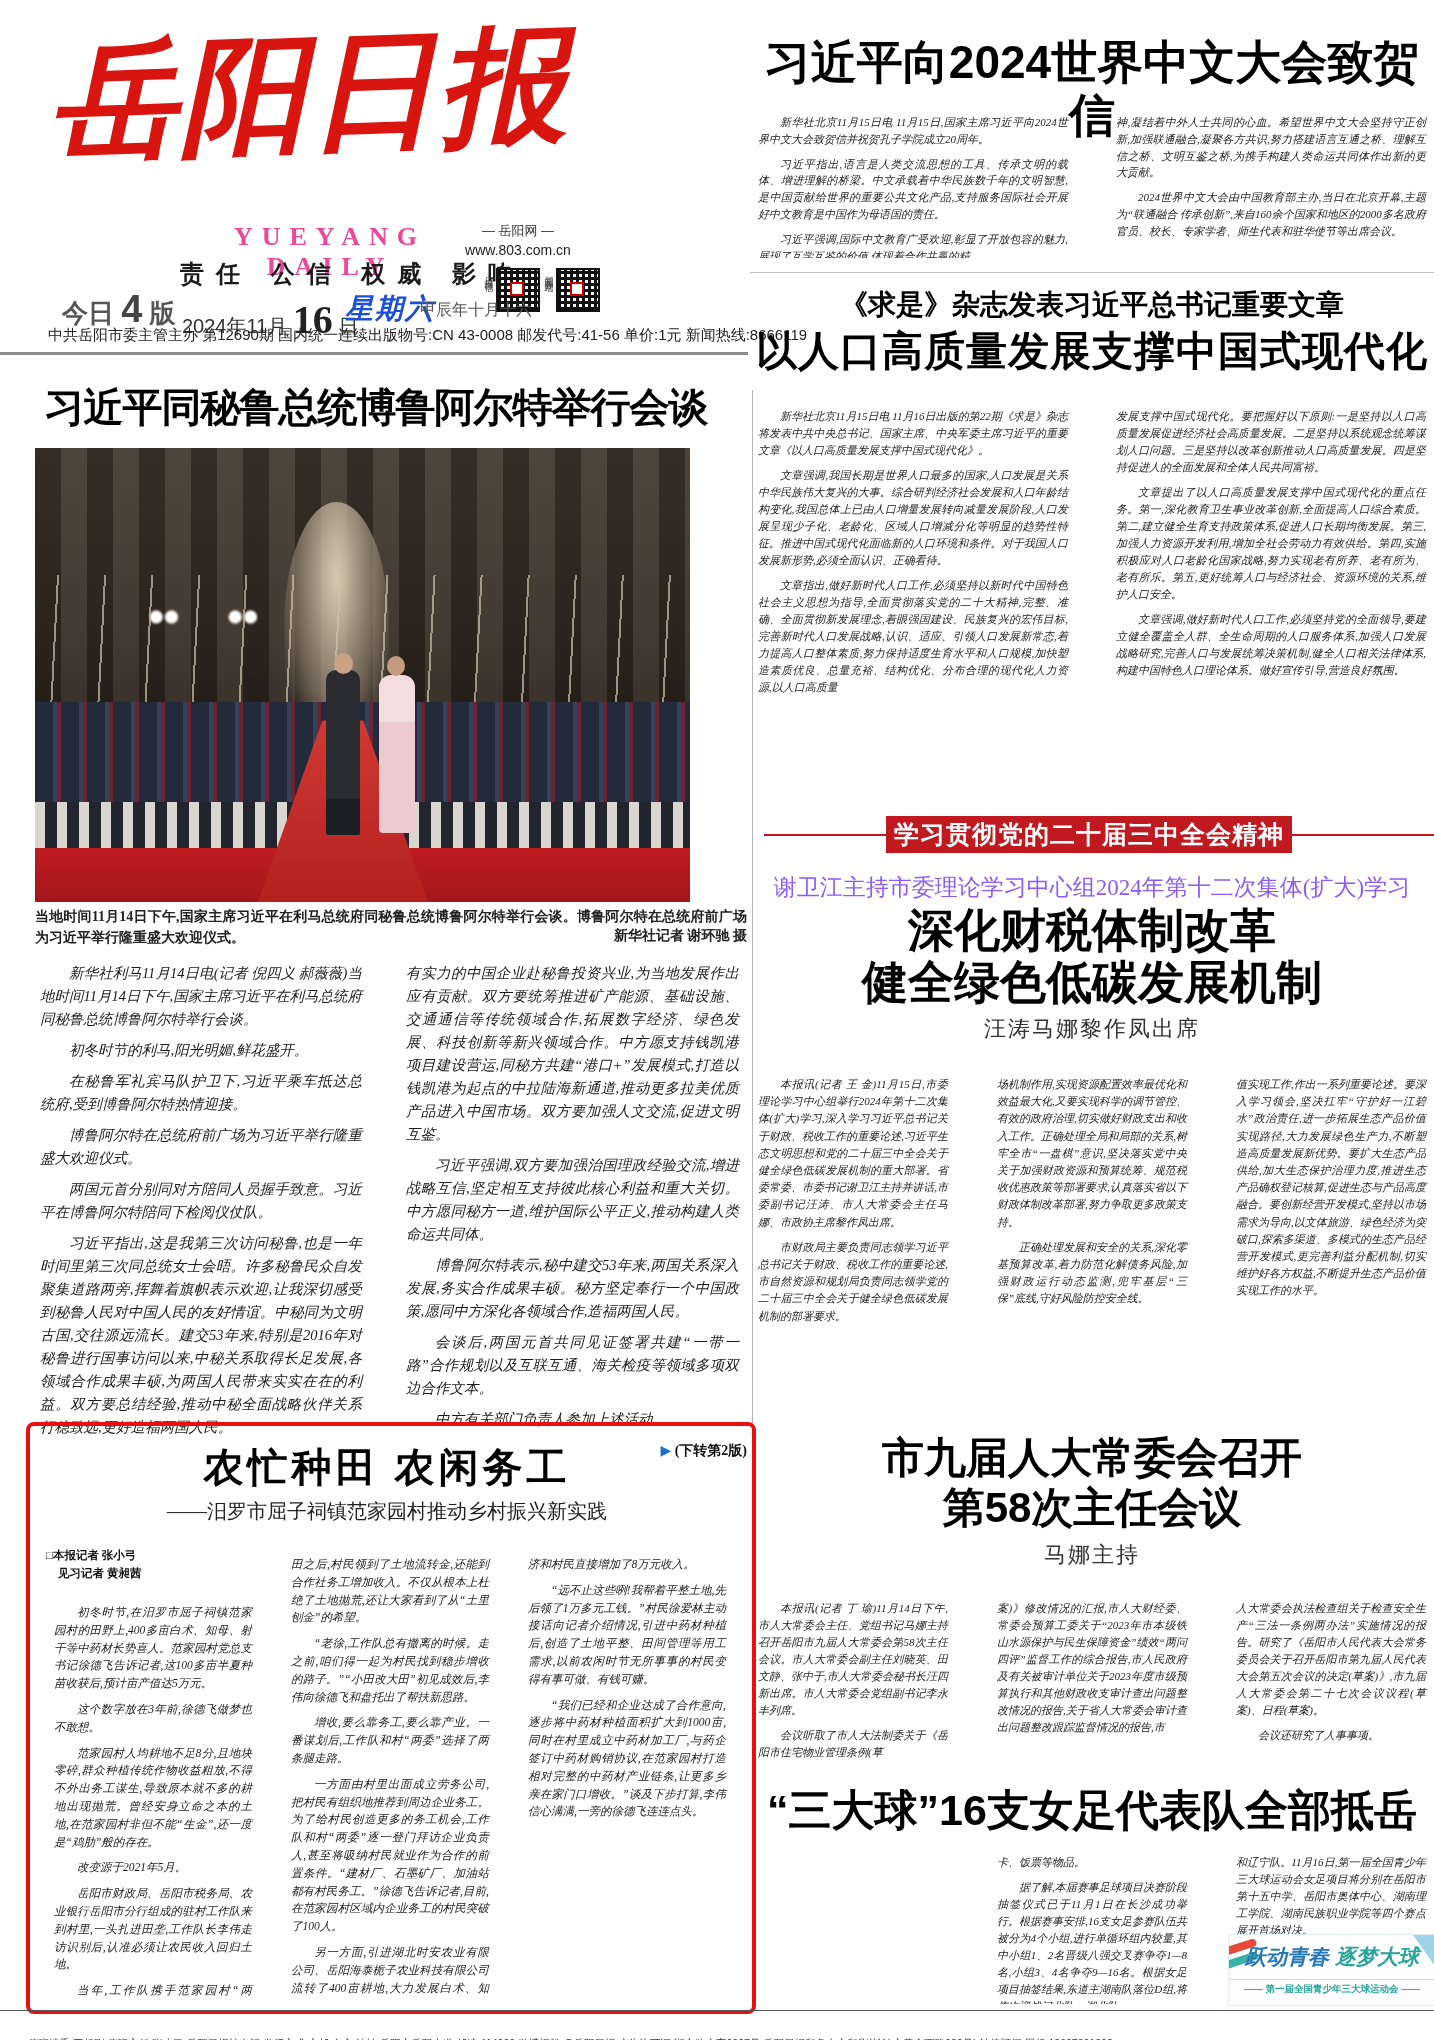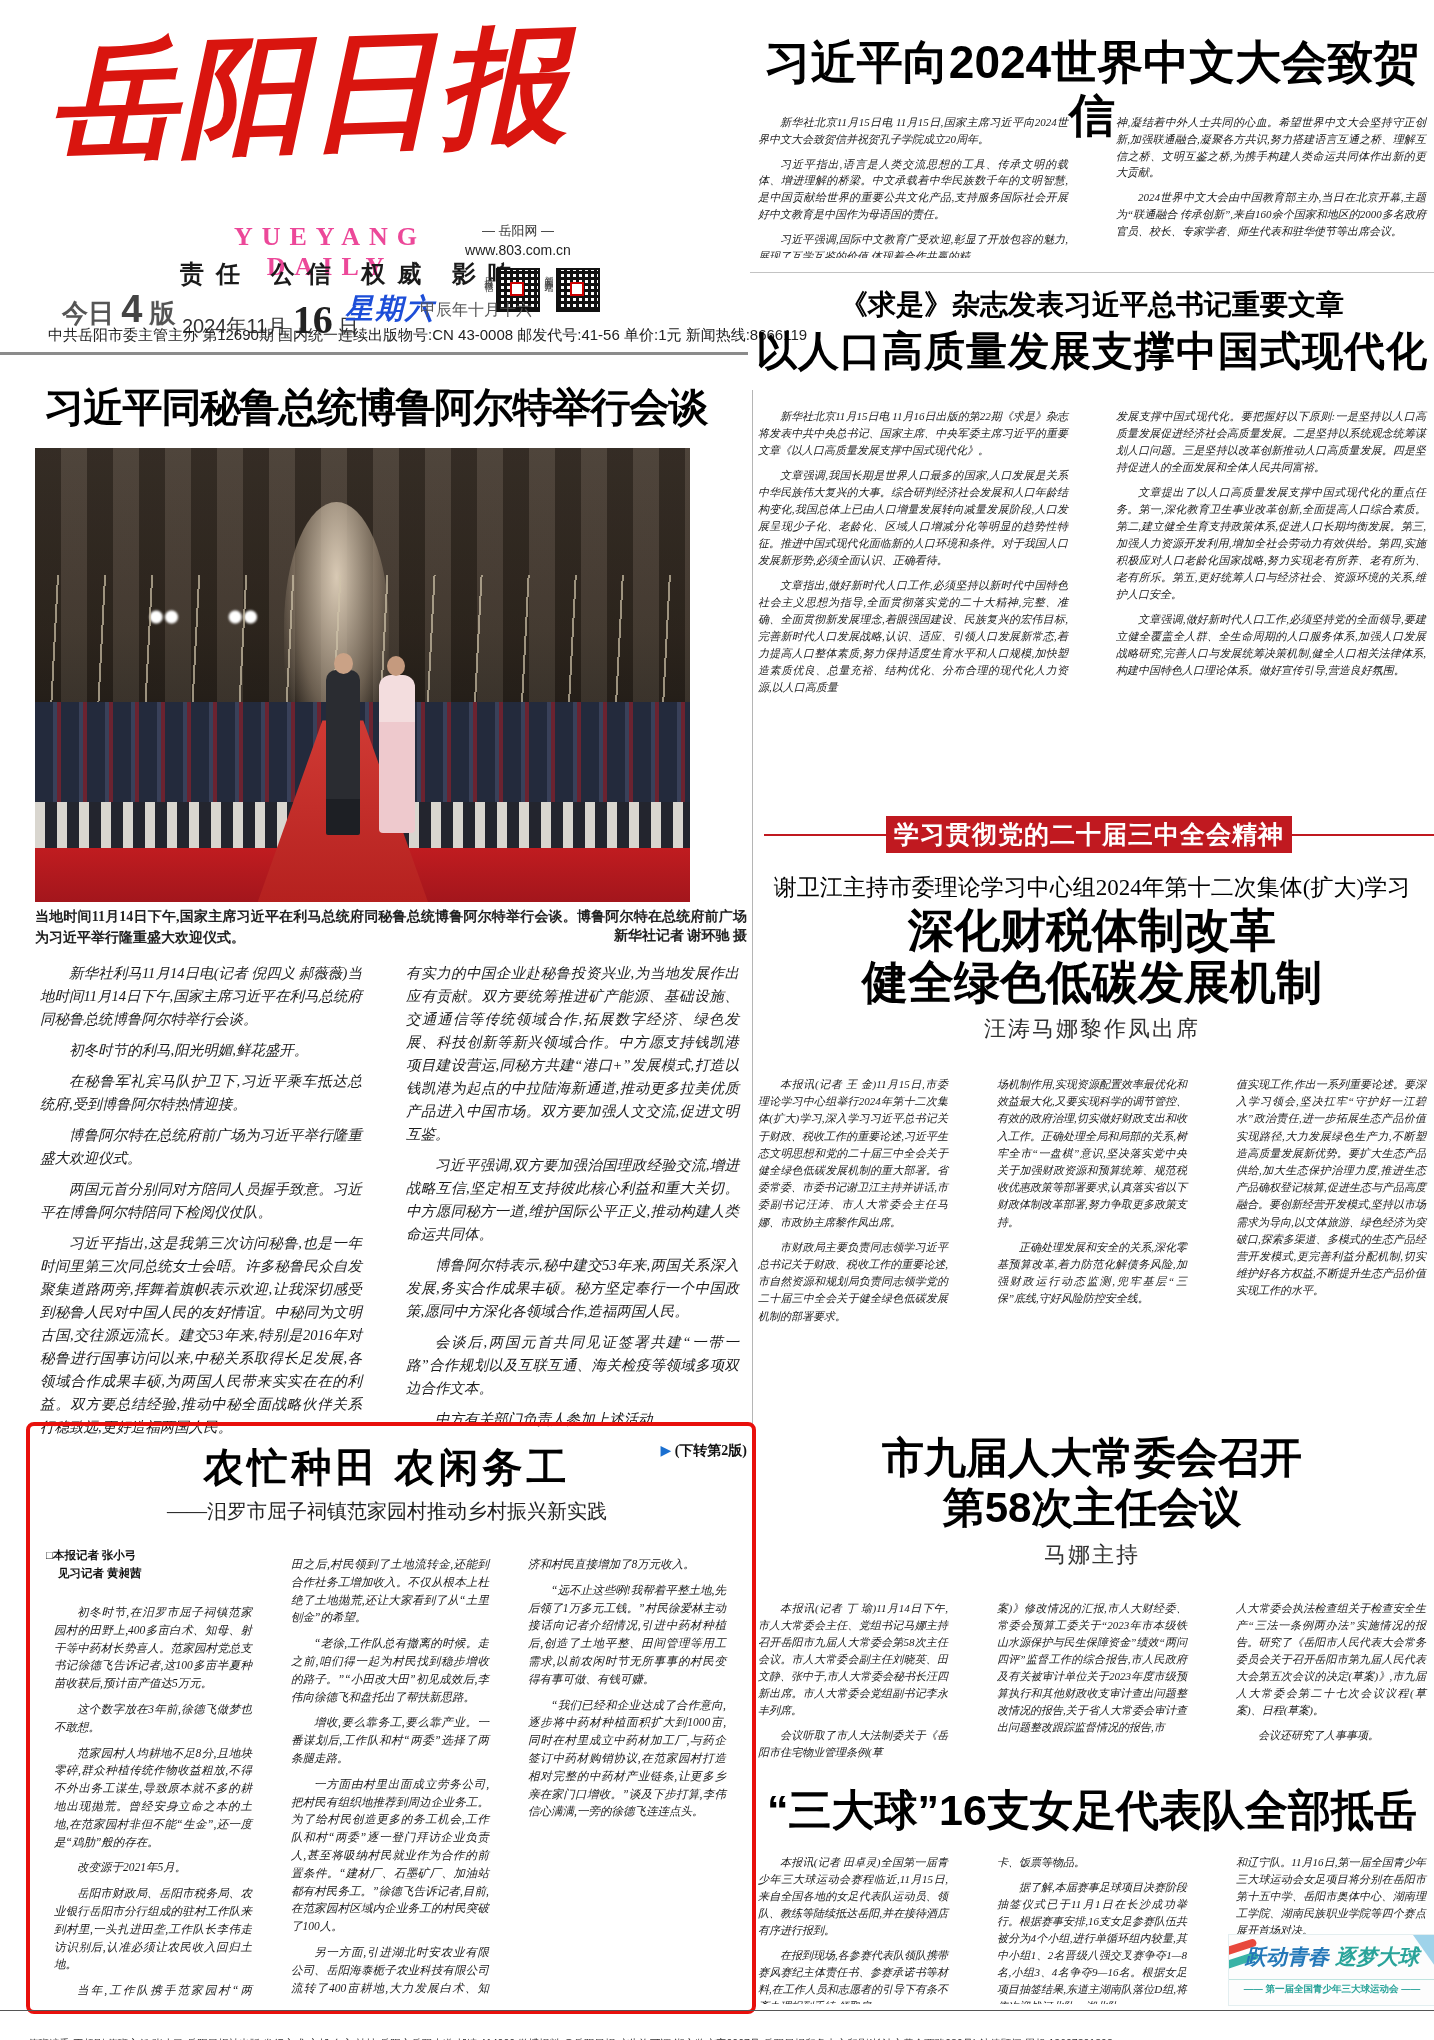--- a/index.html
+++ b/index.html
@@ -122,21 +122,21 @@
     </div>
   <div class="abs serif" style="left:398px;top:1442px;width:349px;font-size:14px;text-align:right;font-weight:bold;">
     <span style="color:#1a6fd0;">▶</span>
     <span>(下转第2版)</span>
   </div>
 
   <div class="abs" style="left:764px;top:834px;width:122px;height:2px;background:#c01920;"></div>
   <div class="abs" style="left:1292px;top:834px;width:142px;height:2px;background:#c01920;"></div>
   <div class="abs ctr" style="left:886px;top:816px;width:406px;height:37px;background:#c01920;color:#fff;font-size:25px;font-weight:bold;line-height:37px;letter-spacing:1px;">学习贯彻党的二十届三中全会精神</div>
 
-  <div class="abs ctr serif" style="left:750px;top:872px;width:684px;font-size:23px;color:#000000;white-space:nowrap;">谢卫江主持市委理论学习中心组2024年第十二次集体(扩大)学习</div>
+  <div class="abs ctr serif" style="left:750px;top:872px;width:684px;font-size:23px;color:#8b5cf6;white-space:nowrap;">谢卫江主持市委理论学习中心组2024年第十二次集体(扩大)学习</div>
   <div class="abs hl ctr" style="left:750px;top:904px;width:684px;font-size:46px;">深化财税体制改革</div>
   <div class="abs hl ctr" style="left:750px;top:956px;width:684px;font-size:46px;">健全绿色低碳发展机制</div>
   <div class="abs ctr serif" style="left:750px;top:1014px;width:684px;font-size:22px;color:#333;letter-spacing:2px;">汪涛马娜黎作凤出席</div>
   <div class="abs col serif" style="left:750px;top:1068px;width:206px;height:326px;font-size:11px;line-height:17.2px;">
       <p>本报讯(记者 王 金)11月15日,市委理论学习中心组举行2024年第十二次集体(扩大)学习,深入学习习近平总书记关于财政、税收工作的重要论述,习近平生态文明思想和党的二十届三中全会关于健全绿色低碳发展机制的重大部署。省委常委、市委书记谢卫江主持并讲话,市委副书记汪涛、市人大常委会主任马娜、市政协主席黎作凤出席。</p>
       <p>市财政局主要负责同志领学习近平总书记关于财政、税收工作的重要论述,市自然资源和规划局负责同志领学党的二十届三中全会关于健全绿色低碳发展机制的部署要求。</p>
     </div>
   <div class="abs col serif nf" style="left:989px;top:1068px;width:206px;height:326px;font-size:11px;line-height:17.2px;">
       <p>场机制作用,实现资源配置效率最优化和效益最大化,又要实现科学的调节管控、有效的政府治理,切实做好财政支出和收入工作。正确处理全局和局部的关系,树牢全市“一盘棋”意识,坚决落实党中央关于加强财政资源和预算统筹、规范税收优惠政策等部署要求,认真落实省以下财政体制改革部署,努力争取更多政策支持。</p>
       <p>正确处理发展和安全的关系,深化零基预算改革,着力防范化解债务风险,加强财政运行动态监测,兜牢基层“三保”底线,守好风险防控安全线。</p>
@@ -154,24 +154,20 @@
     </div>
   <div class="abs col serif nf" style="left:989px;top:1592px;width:206px;height:172px;font-size:11px;line-height:17px;">
       <p>案)》修改情况的汇报,市人大财经委、常委会预算工委关于“2023年市本级铁山水源保护与民生保障资金”绩效“两问四评”监督工作的综合报告,市人民政府及有关被审计单位关于2023年度市级预算执行和其他财政收支审计查出问题整改情况的报告,关于省人大常委会审计查出问题整改跟踪监督情况的报告,市</p>
     </div>
   <div class="abs col serif nf" style="left:1228px;top:1592px;width:206px;height:172px;font-size:11px;line-height:17px;">
       <p>人大常委会执法检查组关于检查安全生产“三法一条例两办法”实施情况的报告。研究了《岳阳市人民代表大会常务委员会关于召开岳阳市第九届人民代表大会第五次会议的决定(草案)》,市九届人大常委会第二十七次会议议程(草案)、日程(草案)。</p>
       <p>会议还研究了人事事项。</p>
     </div>
 
   <div class="abs hl ctr" style="left:750px;top:1786px;width:684px;font-size:43px;white-space:nowrap;">“三大球”16支女足代表队全部抵岳</div>
-  <div class="abs col serif" style="left:750px;top:1846px;width:206px;height:158px;font-size:11px;line-height:17px;">
-      <p>本报讯(记者 田卓灵)全国第一届青少年三大球运动会赛程临近,11月15日,来自全国各地的女足代表队运动员、领队、教练等陆续抵达岳阳,并在接待酒店有序进行报到。</p>
-      <p>在报到现场,各参赛代表队领队携带赛风赛纪主体责任书、参赛承诺书等材料,在工作人员和志愿者的引导下有条不紊办理报到手续,领取房</p>
-    </div>
   <div class="abs col serif nf" style="left:989px;top:1846px;width:206px;height:158px;font-size:11px;line-height:17px;">
       <p>卡、饭票等物品。</p>
       <p>据了解,本届赛事足球项目决赛阶段抽签仪式已于11月1日在长沙成功举行。根据赛事安排,16支女足参赛队伍共被分为4个小组,进行单循环组内较量,其中小组1、2名晋级八强交叉赛争夺1—8名,小组3、4名争夺9—16名。根据女足项目抽签结果,东道主湖南队落位D组,将依次迎战河北队、湖北队</p>
     </div>
   <div class="abs col serif nf" style="left:1228px;top:1846px;width:206px;height:88px;font-size:11px;line-height:17px;">
       <p>和辽宁队。11月16日,第一届全国青少年三大球运动会女足项目将分别在岳阳市第十五中学、岳阳市奥体中心、湖南理工学院、湖南民族职业学院等四个赛点展开首场对决。</p>
     </div>
 
   <div class="abs" style="left:1228px;top:1934px;width:206px;height:70px;background:#fdfdfd;border:1px solid #e3eef0;overflow:hidden;">
     <div class="abs" style="left:-6px;top:8px;width:34px;height:8px;background:#e8483c;transform:rotate(-18deg);border-radius:4px;"></div>

